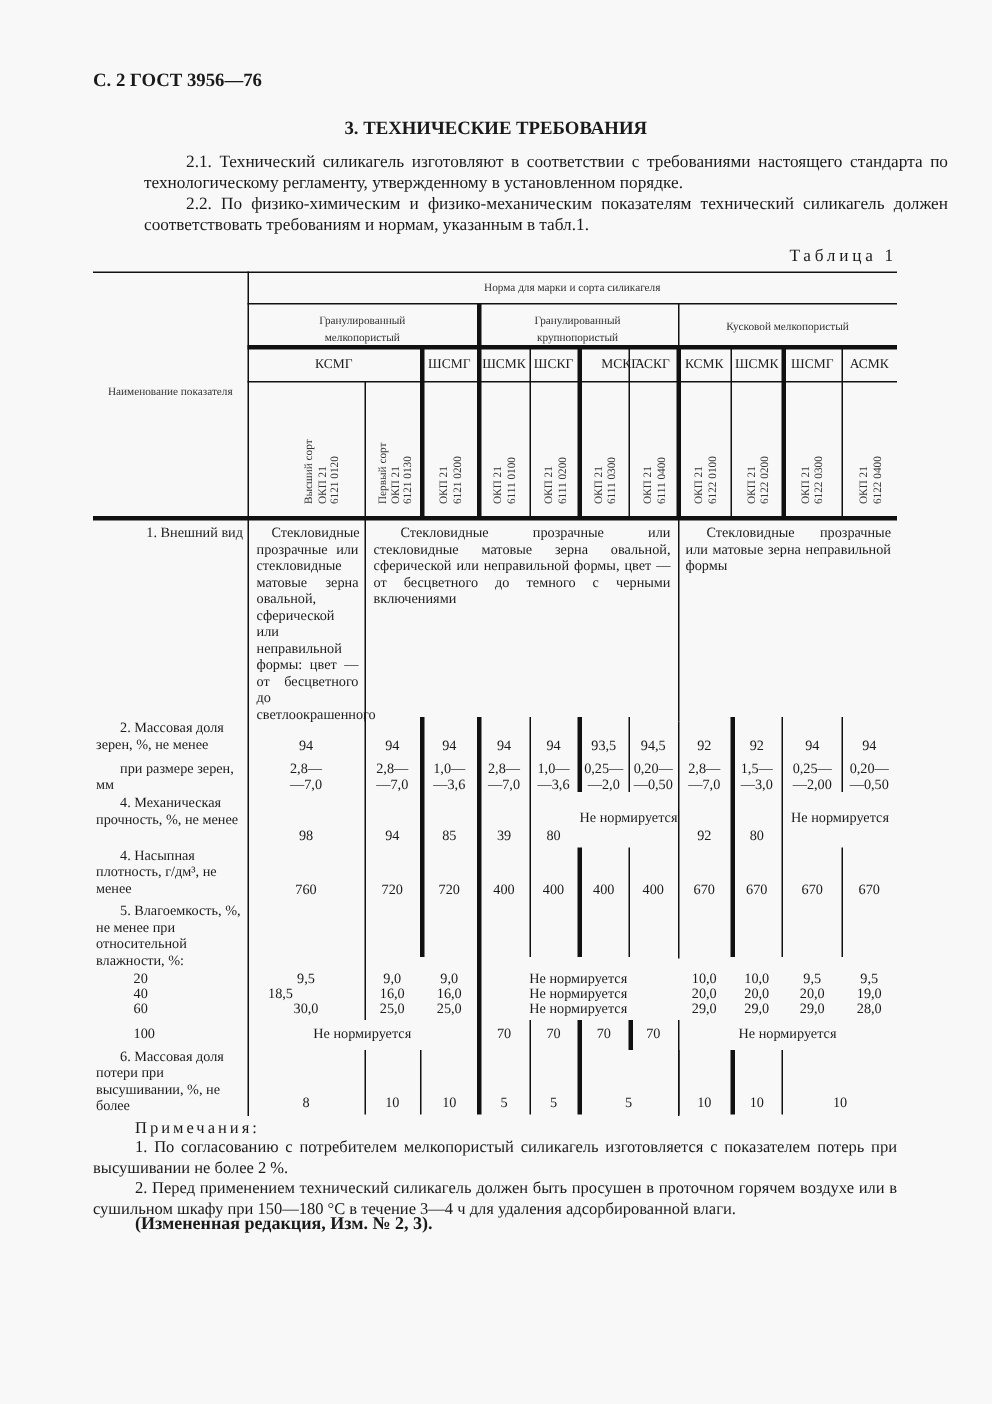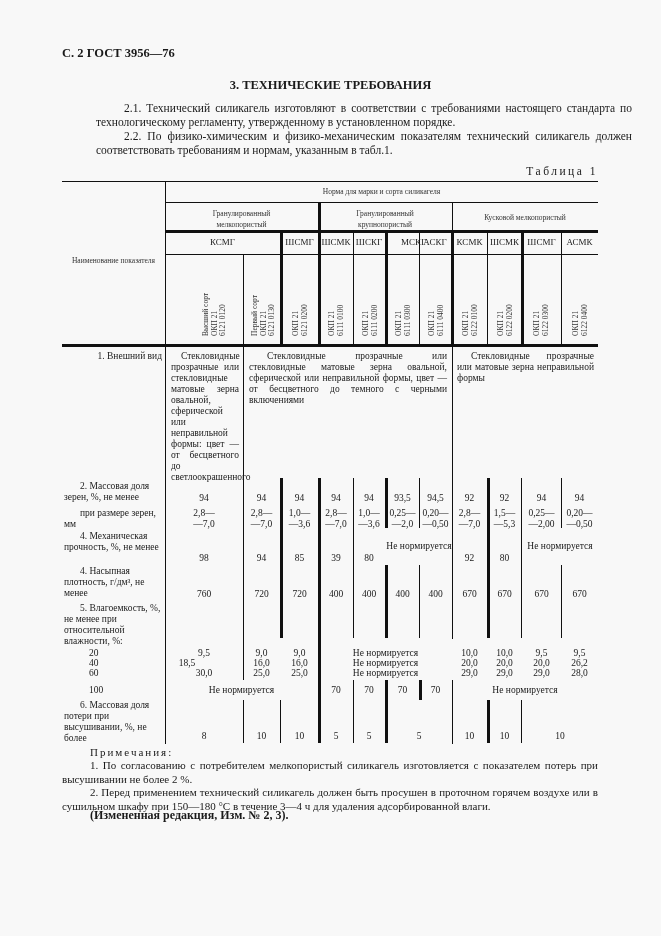--- a/index.html
+++ b/index.html
@@ -160,21 +160,21 @@
 —7,0</div>
   <div class="val" style="left:353px;top:508px;width:32px;white-space:pre">1,0—
 —3,6</div>
   <div class="val" style="left:386px;top:508px;width:33px;white-space:pre">0,25—
 —2,0</div>
   <div class="val" style="left:419px;top:508px;width:33px;white-space:pre">0,20—
 —0,50</div>
   <div class="val" style="left:452px;top:508px;width:35px;white-space:pre">2,8—
 —7,0</div>
   <div class="val" style="left:488px;top:508px;width:33px;white-space:pre">1,5—
-—5,3</div>
+—3,0</div>
   <div class="val" style="left:522px;top:508px;width:39px;white-space:pre">0,25—
 —2,00</div>
   <div class="val" style="left:561px;top:508px;width:37px;white-space:pre">0,20—
 —0,50</div>
 
   <div class="lbl" style="top:531px"><span class="ind"></span><span>4. Механическая прочность, %, не менее</span></div>
   <div class="val" style="left:165px;top:553px;width:78px">98</div>
   <div class="val" style="left:243px;top:553px;width:37px">94</div>
   <div class="val" style="left:281px;top:553px;width:37px">85</div>
   <div class="val" style="left:319px;top:553px;width:34px">39</div>
@@ -212,21 +212,21 @@
   <div class="val" style="left:522px;top:648px;width:39px">9,5</div>
   <div class="val" style="left:561px;top:648px;width:37px">9,5</div>
 
   <div class="val" style="left:148px;top:658px;width:78px">18,5</div>
   <div class="val" style="left:243px;top:658px;width:37px">16,0</div>
   <div class="val" style="left:281px;top:658px;width:37px">16,0</div>
   <div class="val" style="left:319px;top:658px;width:133px">Не нормируется</div>
   <div class="val" style="left:452px;top:658px;width:35px">20,0</div>
   <div class="val" style="left:488px;top:658px;width:33px">20,0</div>
   <div class="val" style="left:522px;top:658px;width:39px">20,0</div>
-  <div class="val" style="left:561px;top:658px;width:37px">26,2</div>
+  <div class="val" style="left:561px;top:658px;width:37px">19,0</div>
 
   <div class="val" style="left:165px;top:668px;width:78px">30,0</div>
   <div class="val" style="left:243px;top:668px;width:37px">25,0</div>
   <div class="val" style="left:281px;top:668px;width:37px">25,0</div>
   <div class="val" style="left:319px;top:668px;width:133px">Не нормируется</div>
   <div class="val" style="left:452px;top:668px;width:35px">29,0</div>
   <div class="val" style="left:488px;top:668px;width:33px">29,0</div>
   <div class="val" style="left:522px;top:668px;width:39px">29,0</div>
   <div class="val" style="left:561px;top:668px;width:37px">28,0</div>
 

